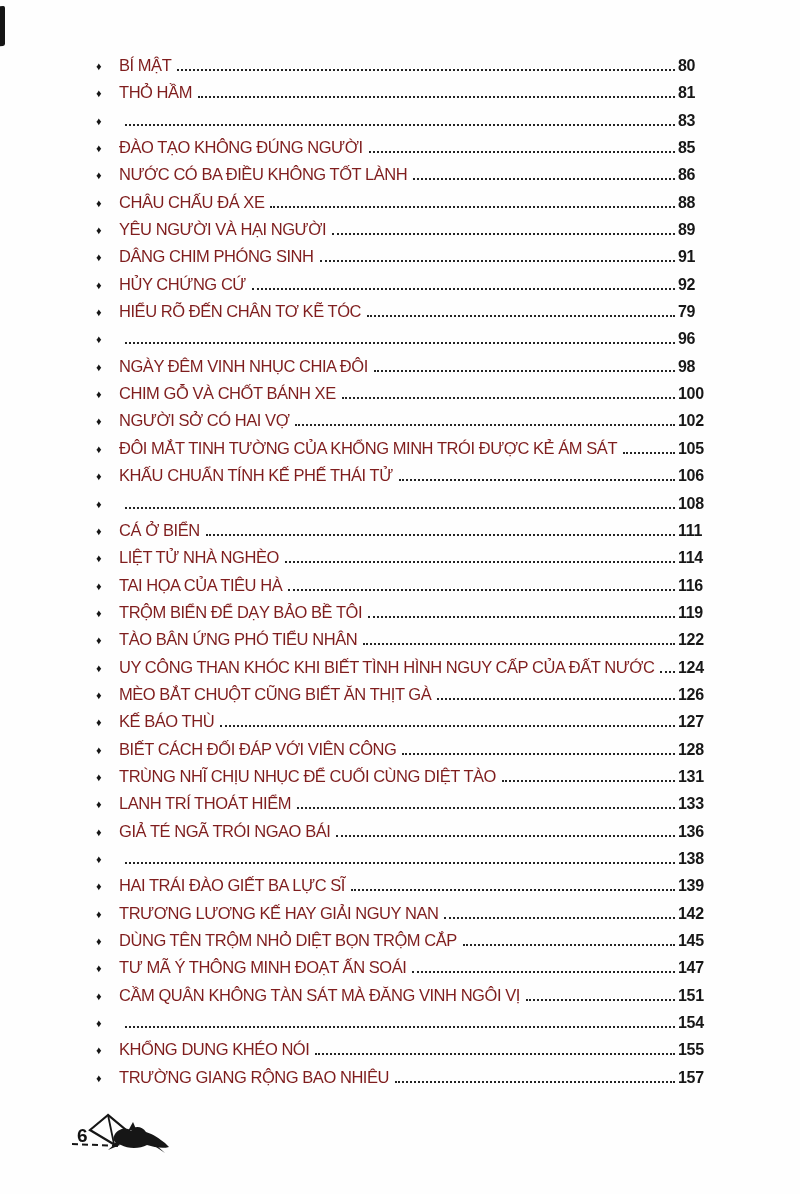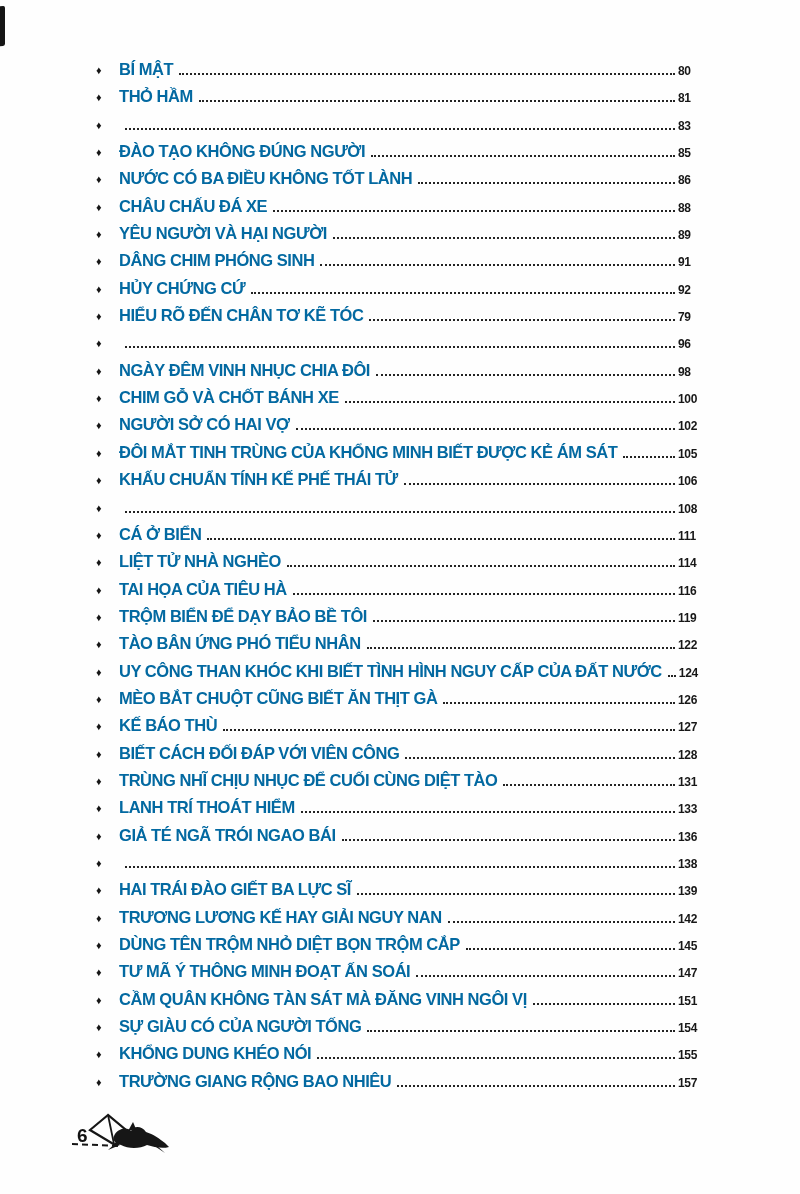--- a/index.html
+++ b/index.html
@@ -40,40 +40,39 @@
   .bullet {
     width: 23px;
     flex: 0 0 23px;
     font-size: 11px;
     color: #161616;
     position: relative;
     top: -1px;
   }
   .title {
     font-size: 16.5px;
-    font-weight: 700;
+    font-weight: 400;
     letter-spacing: -0.45px;
-    color: #0369a1;
+    color: #7f1d1d;
   }
   .leader {
     flex: 1 1 auto;
     min-width: 8px;
     height: 0;
     border-bottom: 2.2px dotted #232323;
     margin: 0 3px 0 6px;
   }
   .pageno {
     flex: 0 0 38px;
     width: 38px;
     text-align: left;
-    font-size: 12px;
+    font-size: 16px;
     font-weight: 700;
     letter-spacing: -0.3px;
     color: #171717;
-    margin-top: 6px;
   }
   .footer {
     position: absolute;
     left: 70px;
     top: 1112px;
     width: 110px;
     height: 52px;
   }
   .folio {
     position: absolute;
@@ -189,21 +188,21 @@
 
     <div class="row">
       <span class="bullet">♦</span>
       <span class="title">NGƯỜI SỞ CÓ HAI VỢ</span>
       <span class="leader"></span>
       <span class="pageno">102</span>
     </div>
 
     <div class="row">
       <span class="bullet">♦</span>
-      <span class="title">ĐÔI MẮT TINH TRÙNG CỦA KHỔNG MINH BIẾT ĐƯỢC KẺ ÁM SÁT</span>
+      <span class="title">ĐÔI MẮT TINH TƯỜNG CỦA KHỔNG MINH TRÓI ĐƯỢC KẺ ÁM SÁT</span>
       <span class="leader"></span>
       <span class="pageno">105</span>
     </div>
 
     <div class="row">
       <span class="bullet">♦</span>
       <span class="title">KHẤU CHUẨN TÍNH KẾ PHẾ THÁI TỬ</span>
       <span class="leader"></span>
       <span class="pageno">106</span>
     </div>
@@ -334,21 +333,20 @@
 
     <div class="row">
       <span class="bullet">♦</span>
       <span class="title">CẦM QUÂN KHÔNG TÀN SÁT MÀ ĐĂNG VINH NGÔI VỊ</span>
       <span class="leader"></span>
       <span class="pageno">151</span>
     </div>
 
     <div class="row">
       <span class="bullet">♦</span>
-      <span class="title">SỰ GIÀU CÓ CỦA NGƯỜI TỐNG</span>
       <span class="leader"></span>
       <span class="pageno">154</span>
     </div>
 
     <div class="row">
       <span class="bullet">♦</span>
       <span class="title">KHỔNG DUNG KHÉO NÓI</span>
       <span class="leader"></span>
       <span class="pageno">155</span>
     </div>

